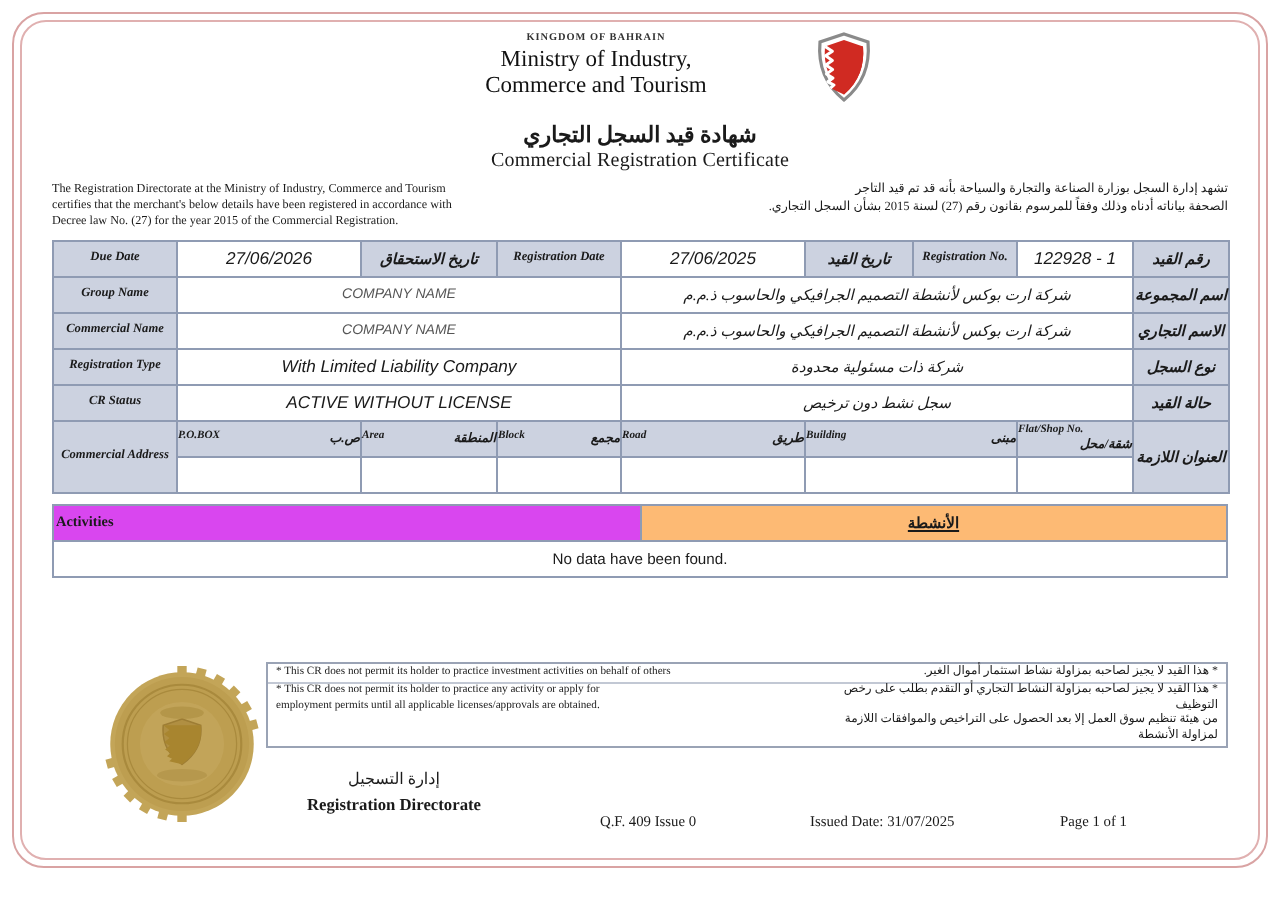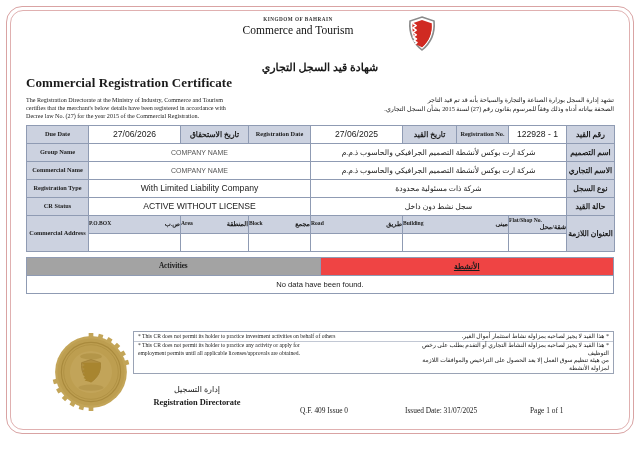--- a/index.html
+++ b/index.html
@@ -29,46 +29,46 @@
   .hdr-en{text-align:center;padding-top:2px;width:195px;}
   .kingdom{font-size:5.2px;letter-spacing:.5px;font-weight:bold;color:#333;margin-bottom:2px;
            font-family:"Liberation Serif",serif;}
   .ministry{font-size:11.5px;line-height:12.5px;color:#111;}
   .emblem{width:36px;height:40px;flex:0 0 36px;position:relative;}
   .hdr-ar{text-align:center;width:195px;padding-top:2px;direction:rtl;}
   .kingdom-ar{font-size:6.5px;color:#333;margin-bottom:2px;}
   .ministry-ar{font-size:12px;line-height:13px;color:#111;font-weight:bold;}
 
   .title-ar{text-align:center;font-size:11px;font-weight:bold;margin-top:1px;direction:rtl;}
-  .title-en{text-align:left;font-size:13px;font-weight:bold;margin-top:1px;letter-spacing:.1px;}
+  .title-en{text-align:center;font-size:10px;font-weight:normal;margin-top:1px;letter-spacing:.1px;}
 
   
   .preamble{display:flex;justify-content:space-between;margin-top:5px;margin-bottom:4px;}
   .pre-en{font-size:6.1px;line-height:8.2px;width:258px;}
   .pre-ar{font-size:6.3px;line-height:8.6px;width:270px;direction:rtl;text-align:right;}
 
   
   table.main{width:100%;border-collapse:collapse;table-layout:fixed;
              border:1.6px solid #2b2b2b;}
-  table.main td{border:0.8px solid #8f9bb3;padding:0;height:17px;vertical-align:middle;}
+  table.main td{border:0.8px solid #8f9bb3;padding:0;height:17px;vertical-align:middle;font-style:italic;}
   .lbl{background:#ccd2e0;text-align:center;font-size:6.3px;font-weight:bold;line-height:7.4px;}
   .lbl-ar{background:#ccd2e0;text-align:center;font-size:7.6px;font-weight:bold;direction:rtl;}
   .val{text-align:center;font-size:8.6px;font-family:"Liberation Sans",sans-serif;}
   .val-ar{text-align:center;font-size:7.6px;direction:rtl;}
   .val-left{font-size:7px;font-family:"Liberation Sans",sans-serif;text-align:center;color:#555;}
   .addr-h{background:#ccd2e0;font-size:5.6px;font-weight:bold;padding:0 3px;height:9px;}
   .addr-h .en{float:left;}
   .addr-h .ar{float:right;font-size:6.4px;}
   .addr-cell{height:14px;}
 
   
   table.acts{width:100%;border-collapse:collapse;margin-top:5px;border:1.6px solid #2b2b2b;}
   table.acts td{border:0.8px solid #8f9bb3;height:15px;}
-  .act-h{background:#a3a3a3;text-align:center;font-size:7.2px;font-weight:bold;}
-  .act-h-ar{background:#ef4444;text-align:center;font-size:7.6px;font-weight:bold;direction:rtl;
+  .act-h{background:#d946ef;text-align:left;font-size:7.2px;font-weight:bold;}
+  .act-h-ar{background:#fdba74;text-align:center;font-size:7.6px;font-weight:bold;direction:rtl;
             text-decoration:underline;}
   .act-empty{text-align:center;font-size:7.6px;font-family:"Liberation Sans",sans-serif;height:16px;}
 
   
   .notes-wrap{position:absolute;left:133px;top:331px;width:481px;}
   .notes{border:0.8px solid #9aa3b5;}
   .note-row{display:flex;justify-content:space-between;align-items:flex-start;
             border-bottom:0.7px solid #c2c8d4;padding:0.5px 4px;}
   .note-row:last-child{border-bottom:none;}
   .note-en{font-size:5.6px;line-height:7.4px;width:250px;}
@@ -96,20 +96,21 @@
 <div class="page">
 
   <div class="border-outer"></div>
   <div class="border-inner"></div>
 
   <div class="content">
 
     <div class="hdr">
       <div class="hdr-en">
         <div class="kingdom">KINGDOM OF BAHRAIN</div>
+        <div class="ministry">Ministry of Industry,</div>
         <div class="ministry">Commerce and Tourism</div>
       </div>
 
       <div class="emblem">
         <svg viewBox="0 0 36 40" width="36" height="40">
           <path d="M18 3 L30 7 C31 18 28 28 18 36 C8 28 5 18 6 7 Z" fill="#ffffff" stroke="#8a8a8a" stroke-width="1.6"></path>
           <path d="M18 6 L27.5 9.2 C28.3 18.5 25.6 26.8 18 33.2 C10.4 26.8 7.7 18.5 8.5 9.2 Z" fill="#d02a22"></path>
           <path d="M8.5 9.2 L12 12 L8.7 14.4 L12 16.8 L8.9 19.2 L12.2 21.5 L9.4 23.6
                    L12.6 25.6 L10.4 27.4 L13.4 28.8 L11.6 30.3 L18 33.2
                    C25.6 26.8 28.3 18.5 27.5 9.2 Z" fill="#d02a22"></path>
@@ -158,41 +159,41 @@
         <td class="lbl-ar">تاريخ القيد</td>
         <td class="lbl">Registration No.</td>
         <td class="val">122928 - 1</td>
         <td class="lbl-ar">رقم القيد</td>
       </tr>
 
       <tr>
         <td class="lbl">Group Name</td>
         <td class="val-left" colspan="3">COMPANY NAME</td>
         <td class="val-ar" colspan="4">شركة ارت بوكس لأنشطة التصميم الجرافيكي والحاسوب ذ.م.م</td>
-        <td class="lbl-ar">اسم التصميم</td>
+        <td class="lbl-ar">اسم المجموعة</td>
       </tr>
 
       <tr>
         <td class="lbl">Commercial Name</td>
         <td class="val-left" colspan="3">COMPANY NAME</td>
         <td class="val-ar" colspan="4">شركة ارت بوكس لأنشطة التصميم الجرافيكي والحاسوب ذ.م.م</td>
         <td class="lbl-ar">الاسم التجاري</td>
       </tr>
 
       <tr>
         <td class="lbl">Registration Type</td>
         <td class="val" colspan="3">With Limited Liability Company</td>
         <td class="val-ar" colspan="4">شركة ذات مسئولية محدودة</td>
         <td class="lbl-ar">نوع السجل</td>
       </tr>
 
       <tr>
         <td class="lbl">CR Status</td>
         <td class="val" colspan="3">ACTIVE WITHOUT LICENSE</td>
-        <td class="val-ar" colspan="4">سجل نشط دون داخل</td>
+        <td class="val-ar" colspan="4">سجل نشط دون ترخيص</td>
         <td class="lbl-ar">حالة القيد</td>
       </tr>
 
       <tr>
         <td class="lbl" rowspan="2">Commercial Address</td>
         <td class="addr-h">
           <span class="en">P.O.BOX</span>
           <span class="ar">ص.ب</span>
         </td>
         <td class="addr-h">

